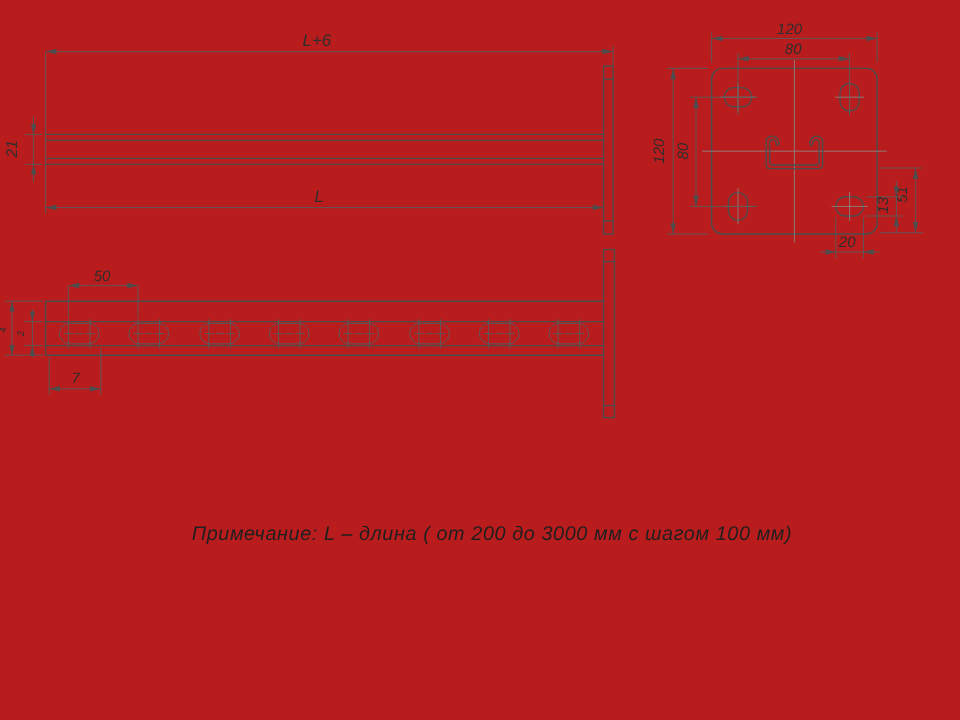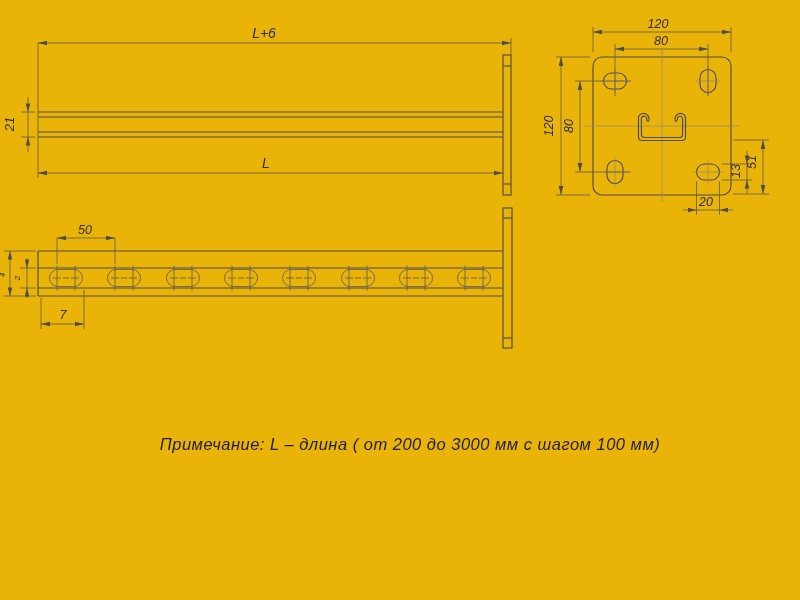--- a/index.html
+++ b/index.html
@@ -1,16 +1,16 @@
 <!DOCTYPE html>
 <html><head>
 <meta charset="utf-8">
 <style>
   html,body{margin:0;padding:0;background:#ffffff;}
-  .canvas{position:relative;width:800px;height:600px;background:#eab308;overflow:hidden;
+  .canvas{position:relative;width:800px;height:600px;background:#b91c1c;overflow:hidden;
           font-family:"Liberation Sans",sans-serif;}
   svg{position:absolute;left:0;top:0;}
   .outline{stroke:#4d4d4d;stroke-width:1.15;fill:none;}
   .thin{stroke:#5a5a5a;stroke-width:0.8;fill:none;}
   .center{stroke:#8a8a8a;stroke-width:0.7;fill:none;}
   .arrow{fill:#4d4d4d;stroke:none;}
   .dim{font-family:"Liberation Sans",sans-serif;font-style:italic;fill:#2e2e2e;}
   .note{font-family:"Liberation Sans",sans-serif;font-style:italic;fill:#1f1f1f;
         font-size:16.5px;letter-spacing:0.5px;}
 </style>

